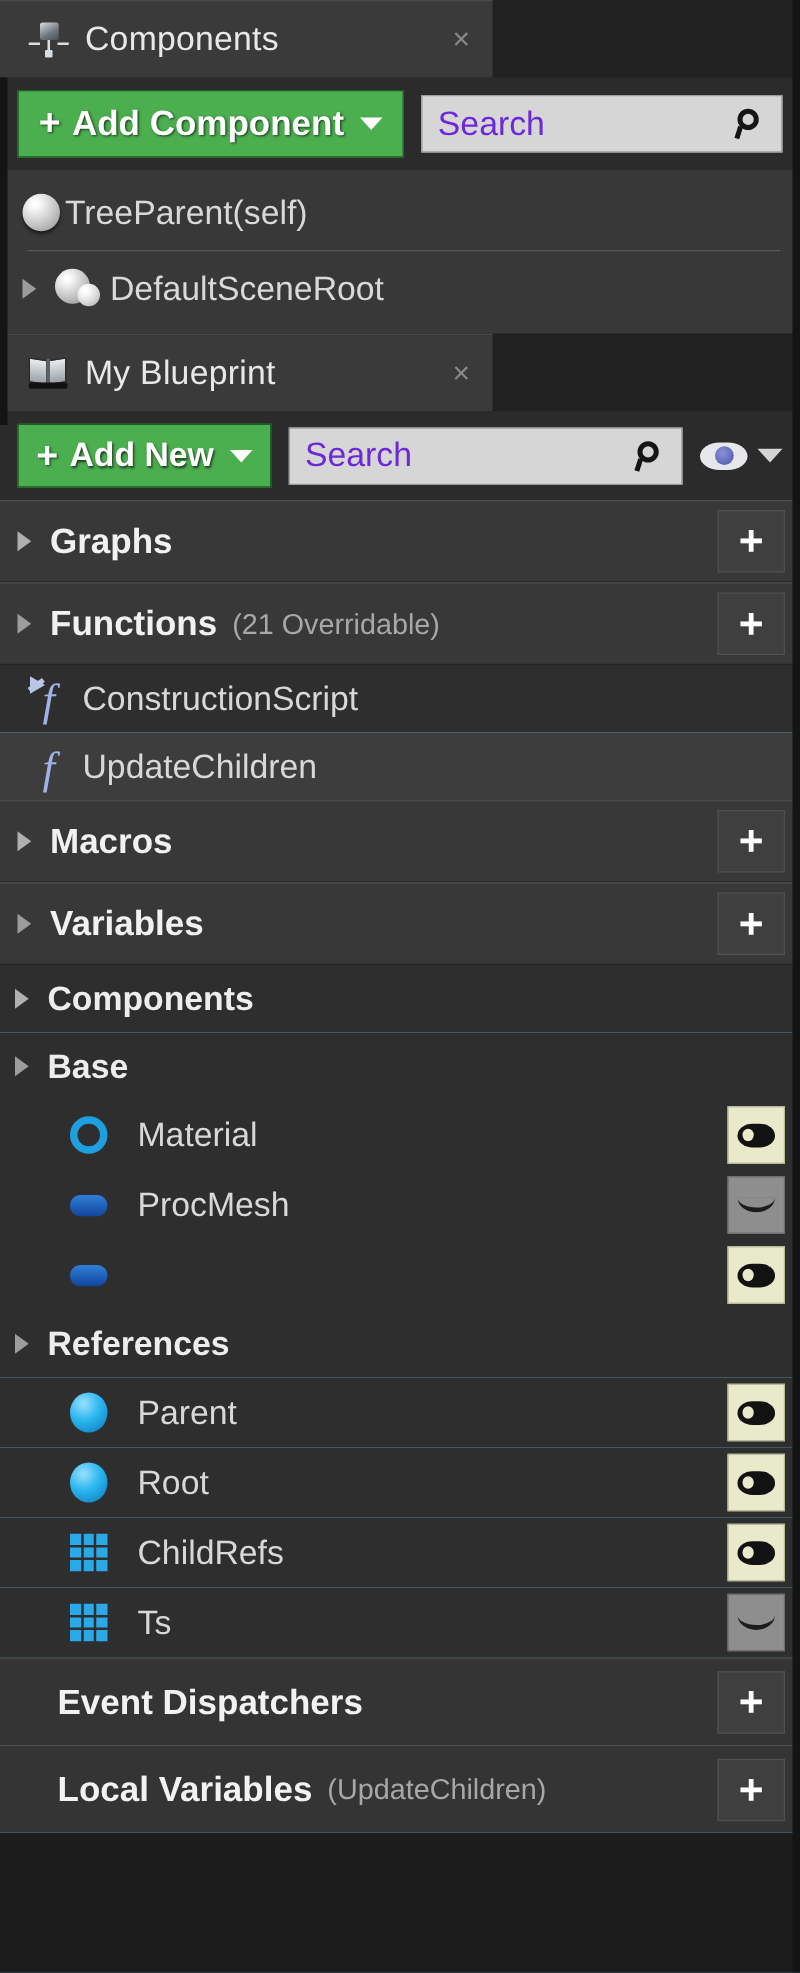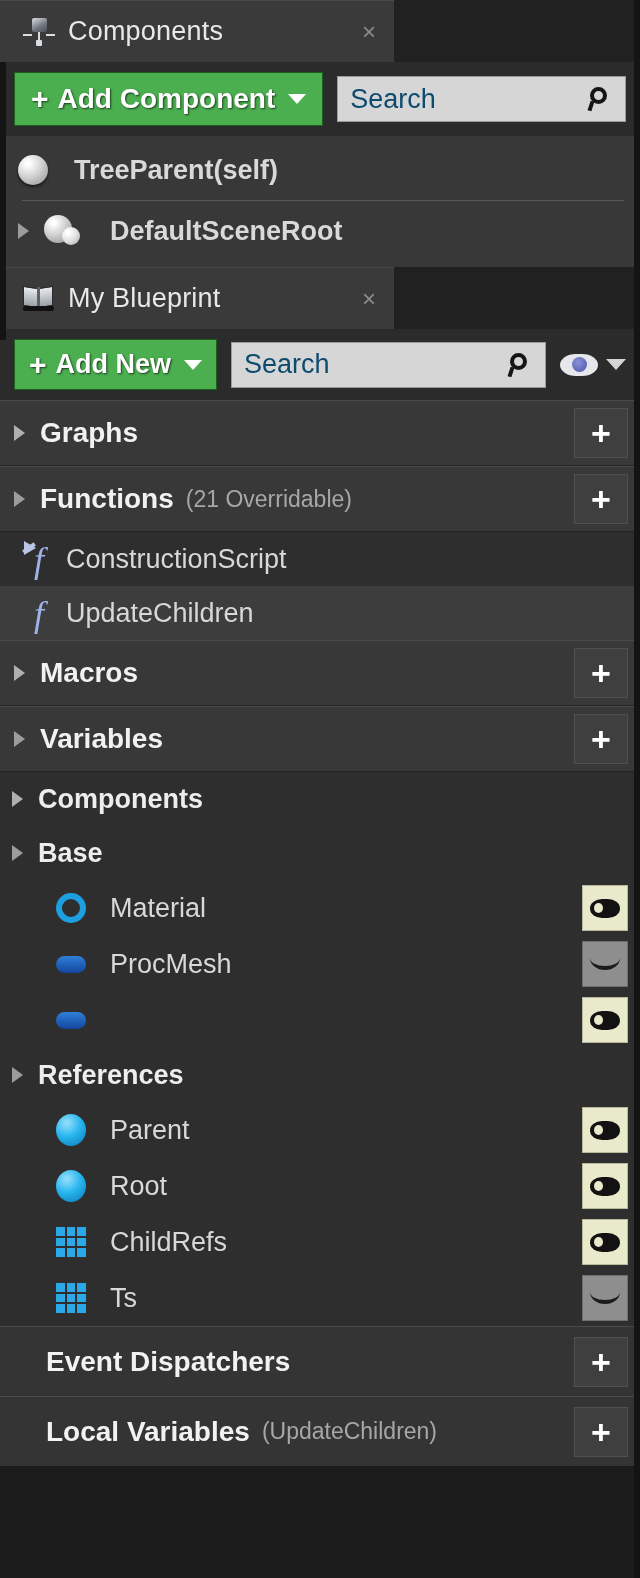--- a/index.html
+++ b/index.html
@@ -65,21 +65,21 @@
   .plus-glyph { font-size: 30px; font-weight: bold; line-height: 1; }
   .caret-down {
     width: 0; height: 0; border-left: 9px solid transparent; border-right: 9px solid transparent;
     border-top: 10px solid #ffffff; margin-left: 4px;
   }
   .searchbox {
     flex: 1; display: flex; align-items: center;
     background: #d6d6d6; border: 1px solid #9a9a9a;
     height: 46px; padding: 0 12px;
   }
-  .searchbox .ph { color: #0c4a6e; font-size: 27px; flex: 1; }
+  .searchbox .ph { color: #6d28d9; font-size: 27px; flex: 1; }
   .mag { width: 26px; height: 26px; position: relative; }
   .mag .ring { position:absolute; left:3px; top:1px; width:17px; height:17px; border:4px solid #151515; border-radius:50%; }
   .mag .hdl { position:absolute; left:2px; top:15px; width:4px; height:10px; background:#151515; transform: rotate(18deg); }
   .eye-btn { display:flex; align-items:center; gap:8px; }
   .eye-blue { width: 38px; height: 22px; position: relative; }
   .eye-blue .lid {
     position:absolute; inset:0; background:#e6e7ea;
     border-radius: 50% / 60%;
   }
   .eye-blue .iris {
@@ -110,21 +110,21 @@
   .sphere-pair .lil {
     position:absolute; left:18px; top:12px; width:18px; height:18px; border-radius:50%;
     background: radial-gradient(circle at 34% 30%, #ffffff 10%, #e0e0e0 50%, #a8a8a8 100%);
   }
   .tri-open { width:0;height:0;border-left:11px solid #9c9c9c;border-top:8px solid transparent;border-bottom:8px solid transparent; }
   .tri-right {
     width:0;height:0;border-left:11px solid transparent;border-top:8px solid transparent;border-bottom:8px solid transparent;
     border-left-color:#b0b0b0;
   }
   .arrow-slot { width: 26px; display: flex; align-items: center; justify-content: flex-start; flex: none; }
-  .tree-label { margin-left: 26px; font-weight: bold; }
+  .tree-label { margin-left: 4px; }
 
   
   .mb-body { background: #7dd3fc; }
   .section-head {
     display: flex; align-items: center; height: 66px;
     background: #383838; border-top: 1px solid #4a4a4a; border-bottom: 1px solid #232323;
     padding-left: 14px; color: #f1f1f1; font-size: 28px; font-weight: bold;
   }
   .section-head .sub { font-weight: normal; color: #a7a7a7; font-size: 23px; margin-left: 12px; }
   .plus-btn {

